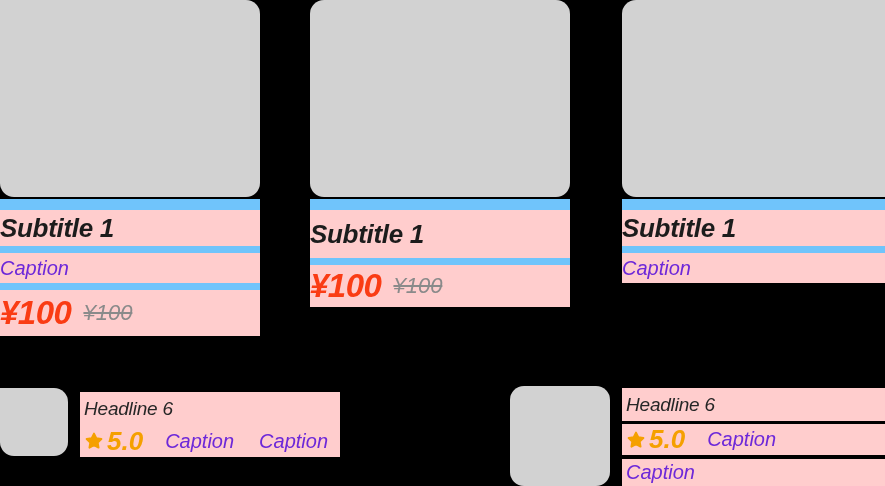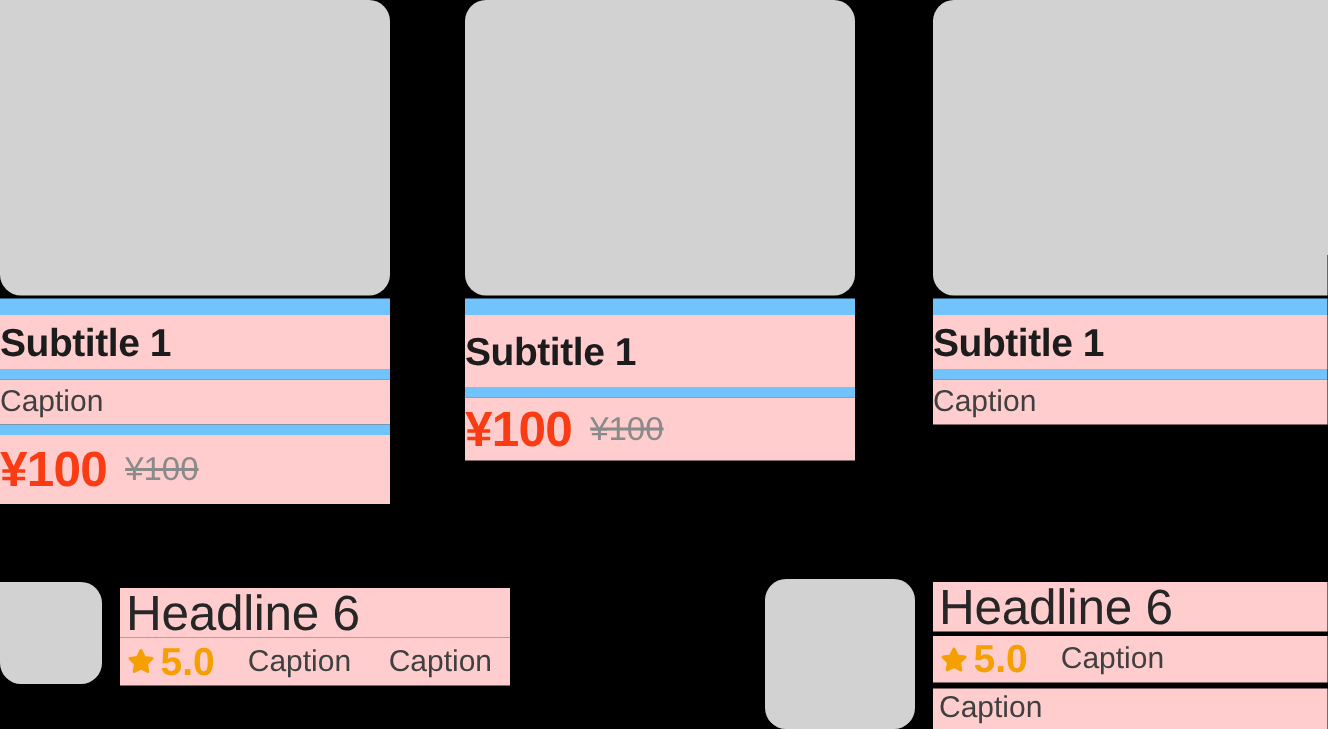--- a/index.html
+++ b/index.html
@@ -14,20 +14,21 @@
     overflow: hidden;
     font-family: "Liberation Sans", sans-serif;
     -webkit-font-smoothing: antialiased;
   }
 
   .stage {
     position: absolute;
     left: 0; top: 0;
     width: 885px;
     height: 486px;
+    font-style: italic;
   }
 
   
   .thumb {
     position: absolute;
     background: #d2d2d2;
     border-radius: 14px;
   }
   .divider {
     position: absolute;
@@ -44,36 +45,36 @@
 
   .subtitle {
     font-size: 26px;
     font-weight: bold;
     color: #1c1c1c;
     letter-spacing: -0.3px;
   }
   .caption {
     font-size: 20px;
     font-weight: normal;
-    color: #404040;
+    color: #6d28d9;
   }
   .price-now {
     font-size: 33px;
     font-weight: bold;
     color: #fa3c14;
     letter-spacing: -0.5px;
   }
   .price-old {
     font-size: 22px;
     color: #8a8a8a;
     text-decoration: line-through;
     margin-left: 12px;
   }
   .headline {
-    font-size: 33px;
+    font-size: 19px;
     font-weight: normal;
     color: #262626;
     letter-spacing: -0.2px;
   }
   .rating-score {
     font-size: 26px;
     font-weight: bold;
     color: #f5a000;
     margin-left: 3px;
   }

